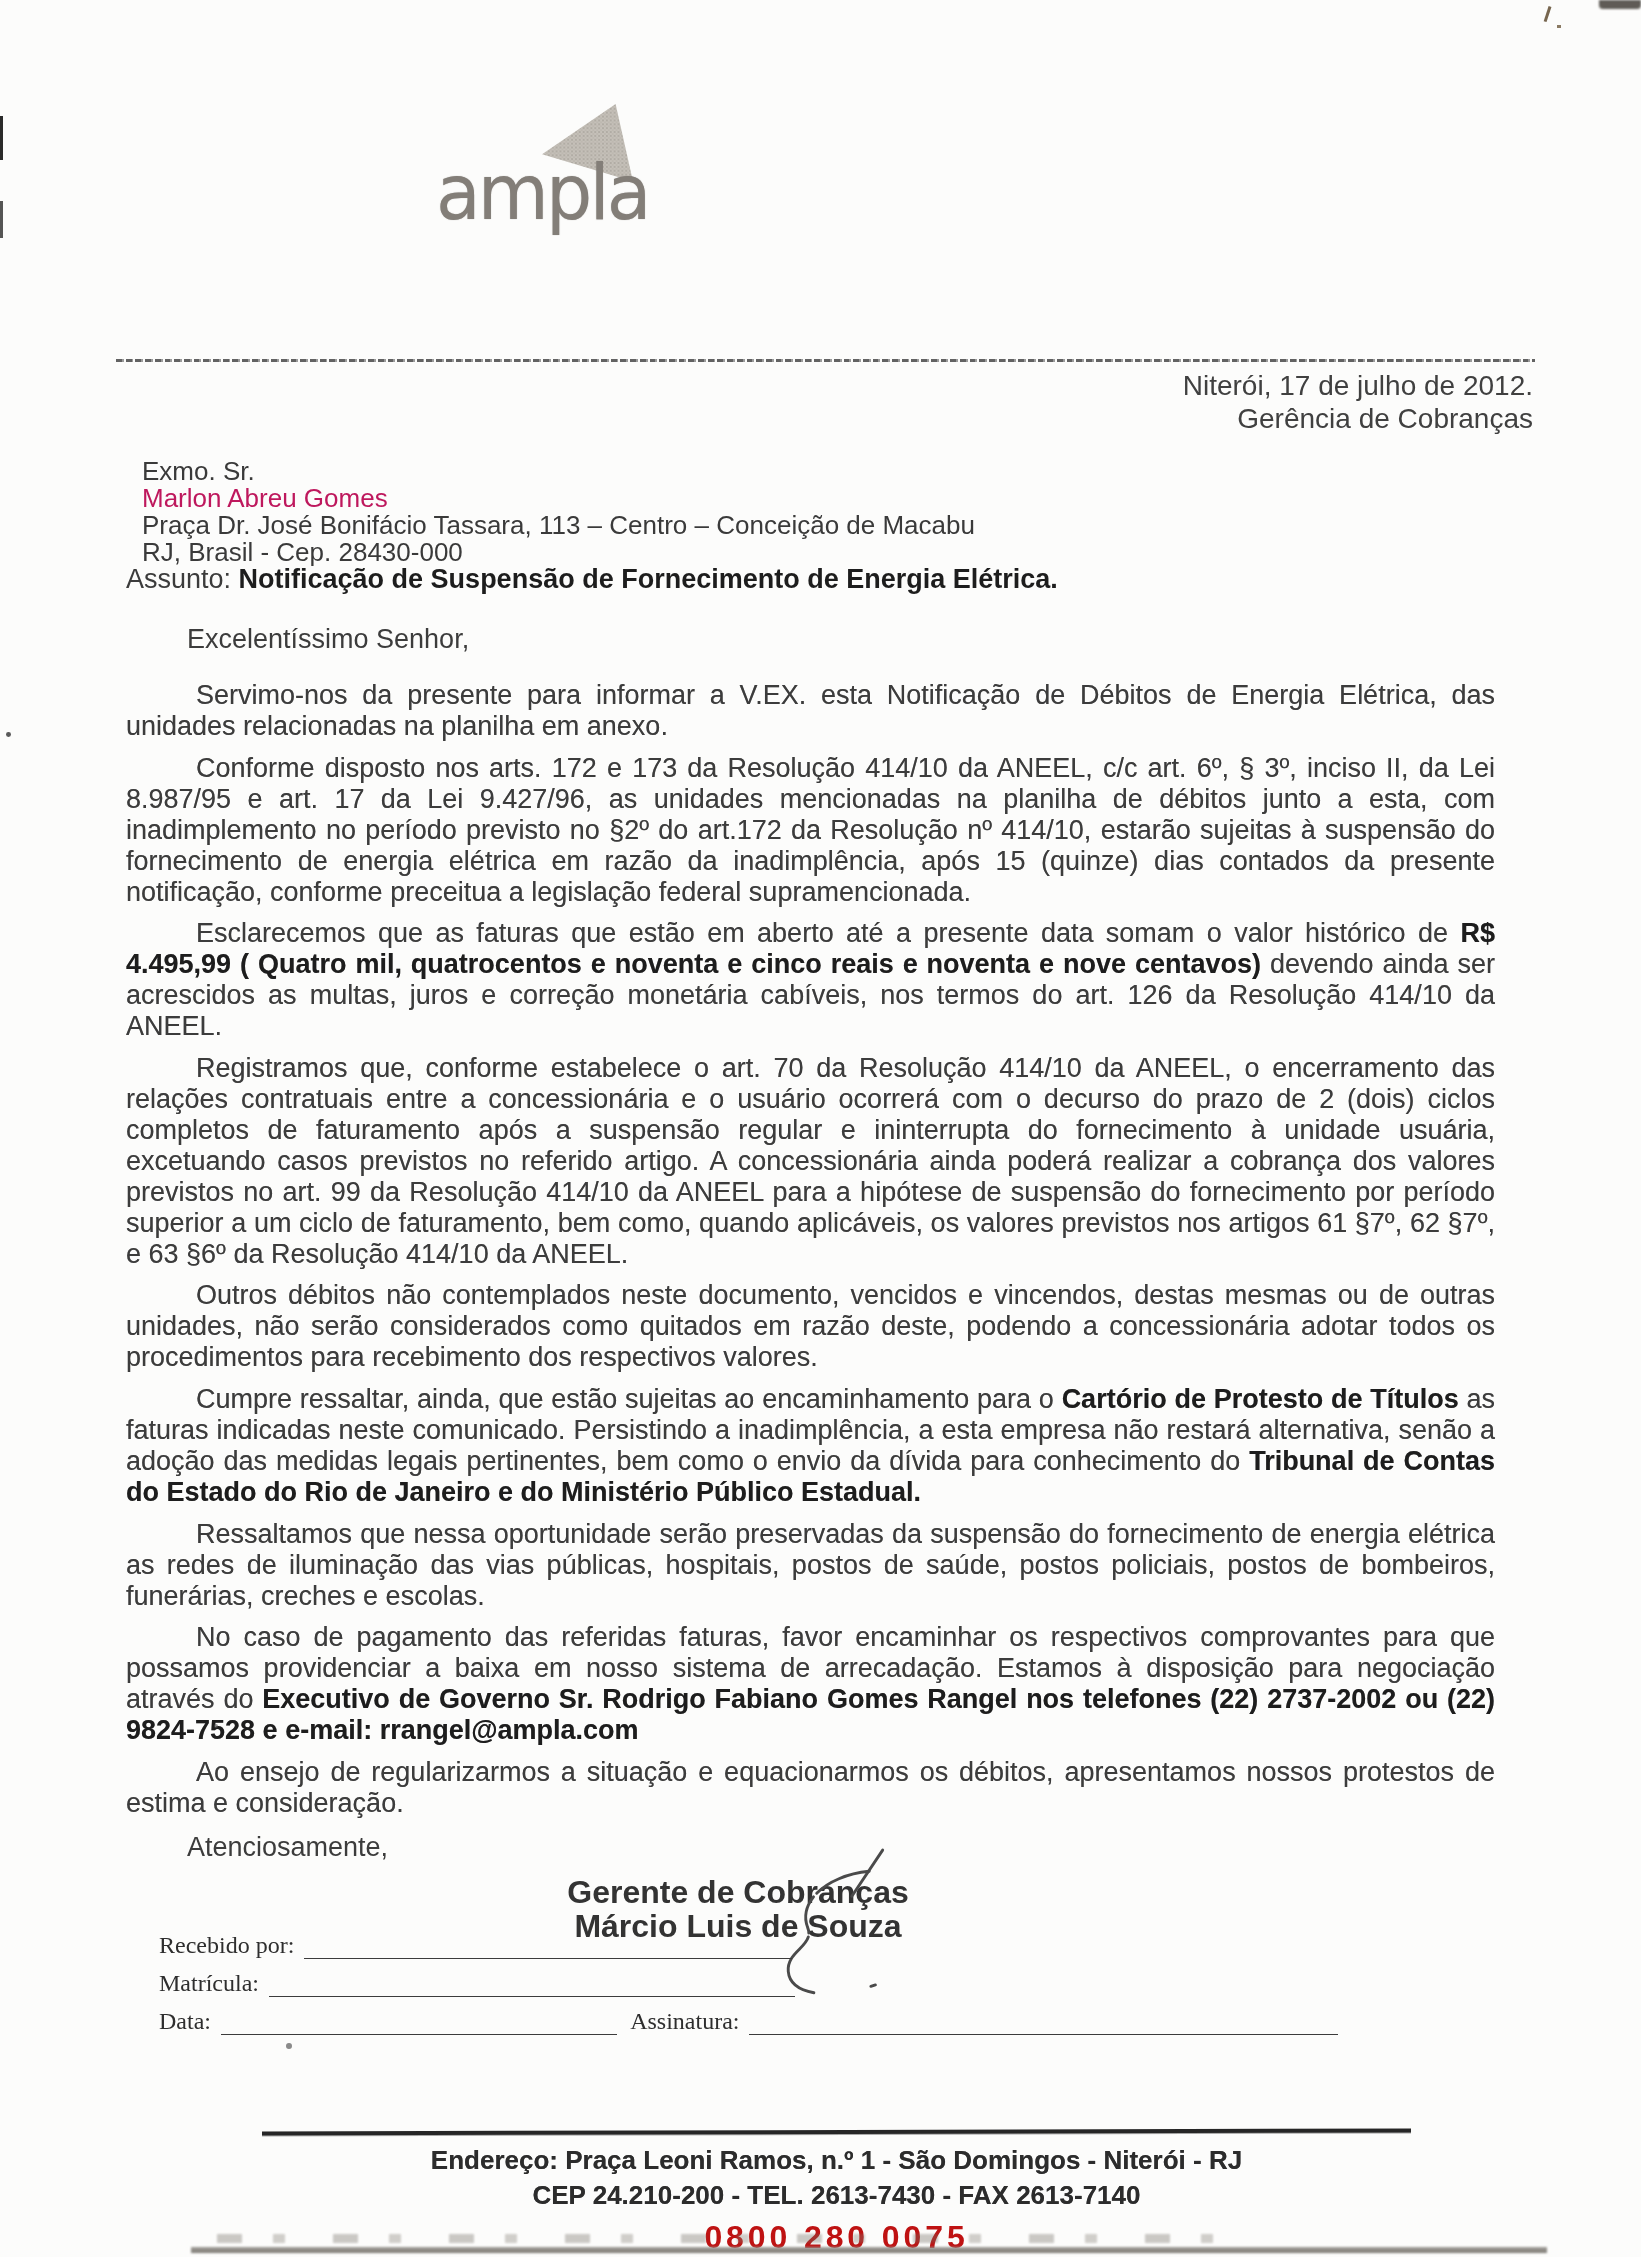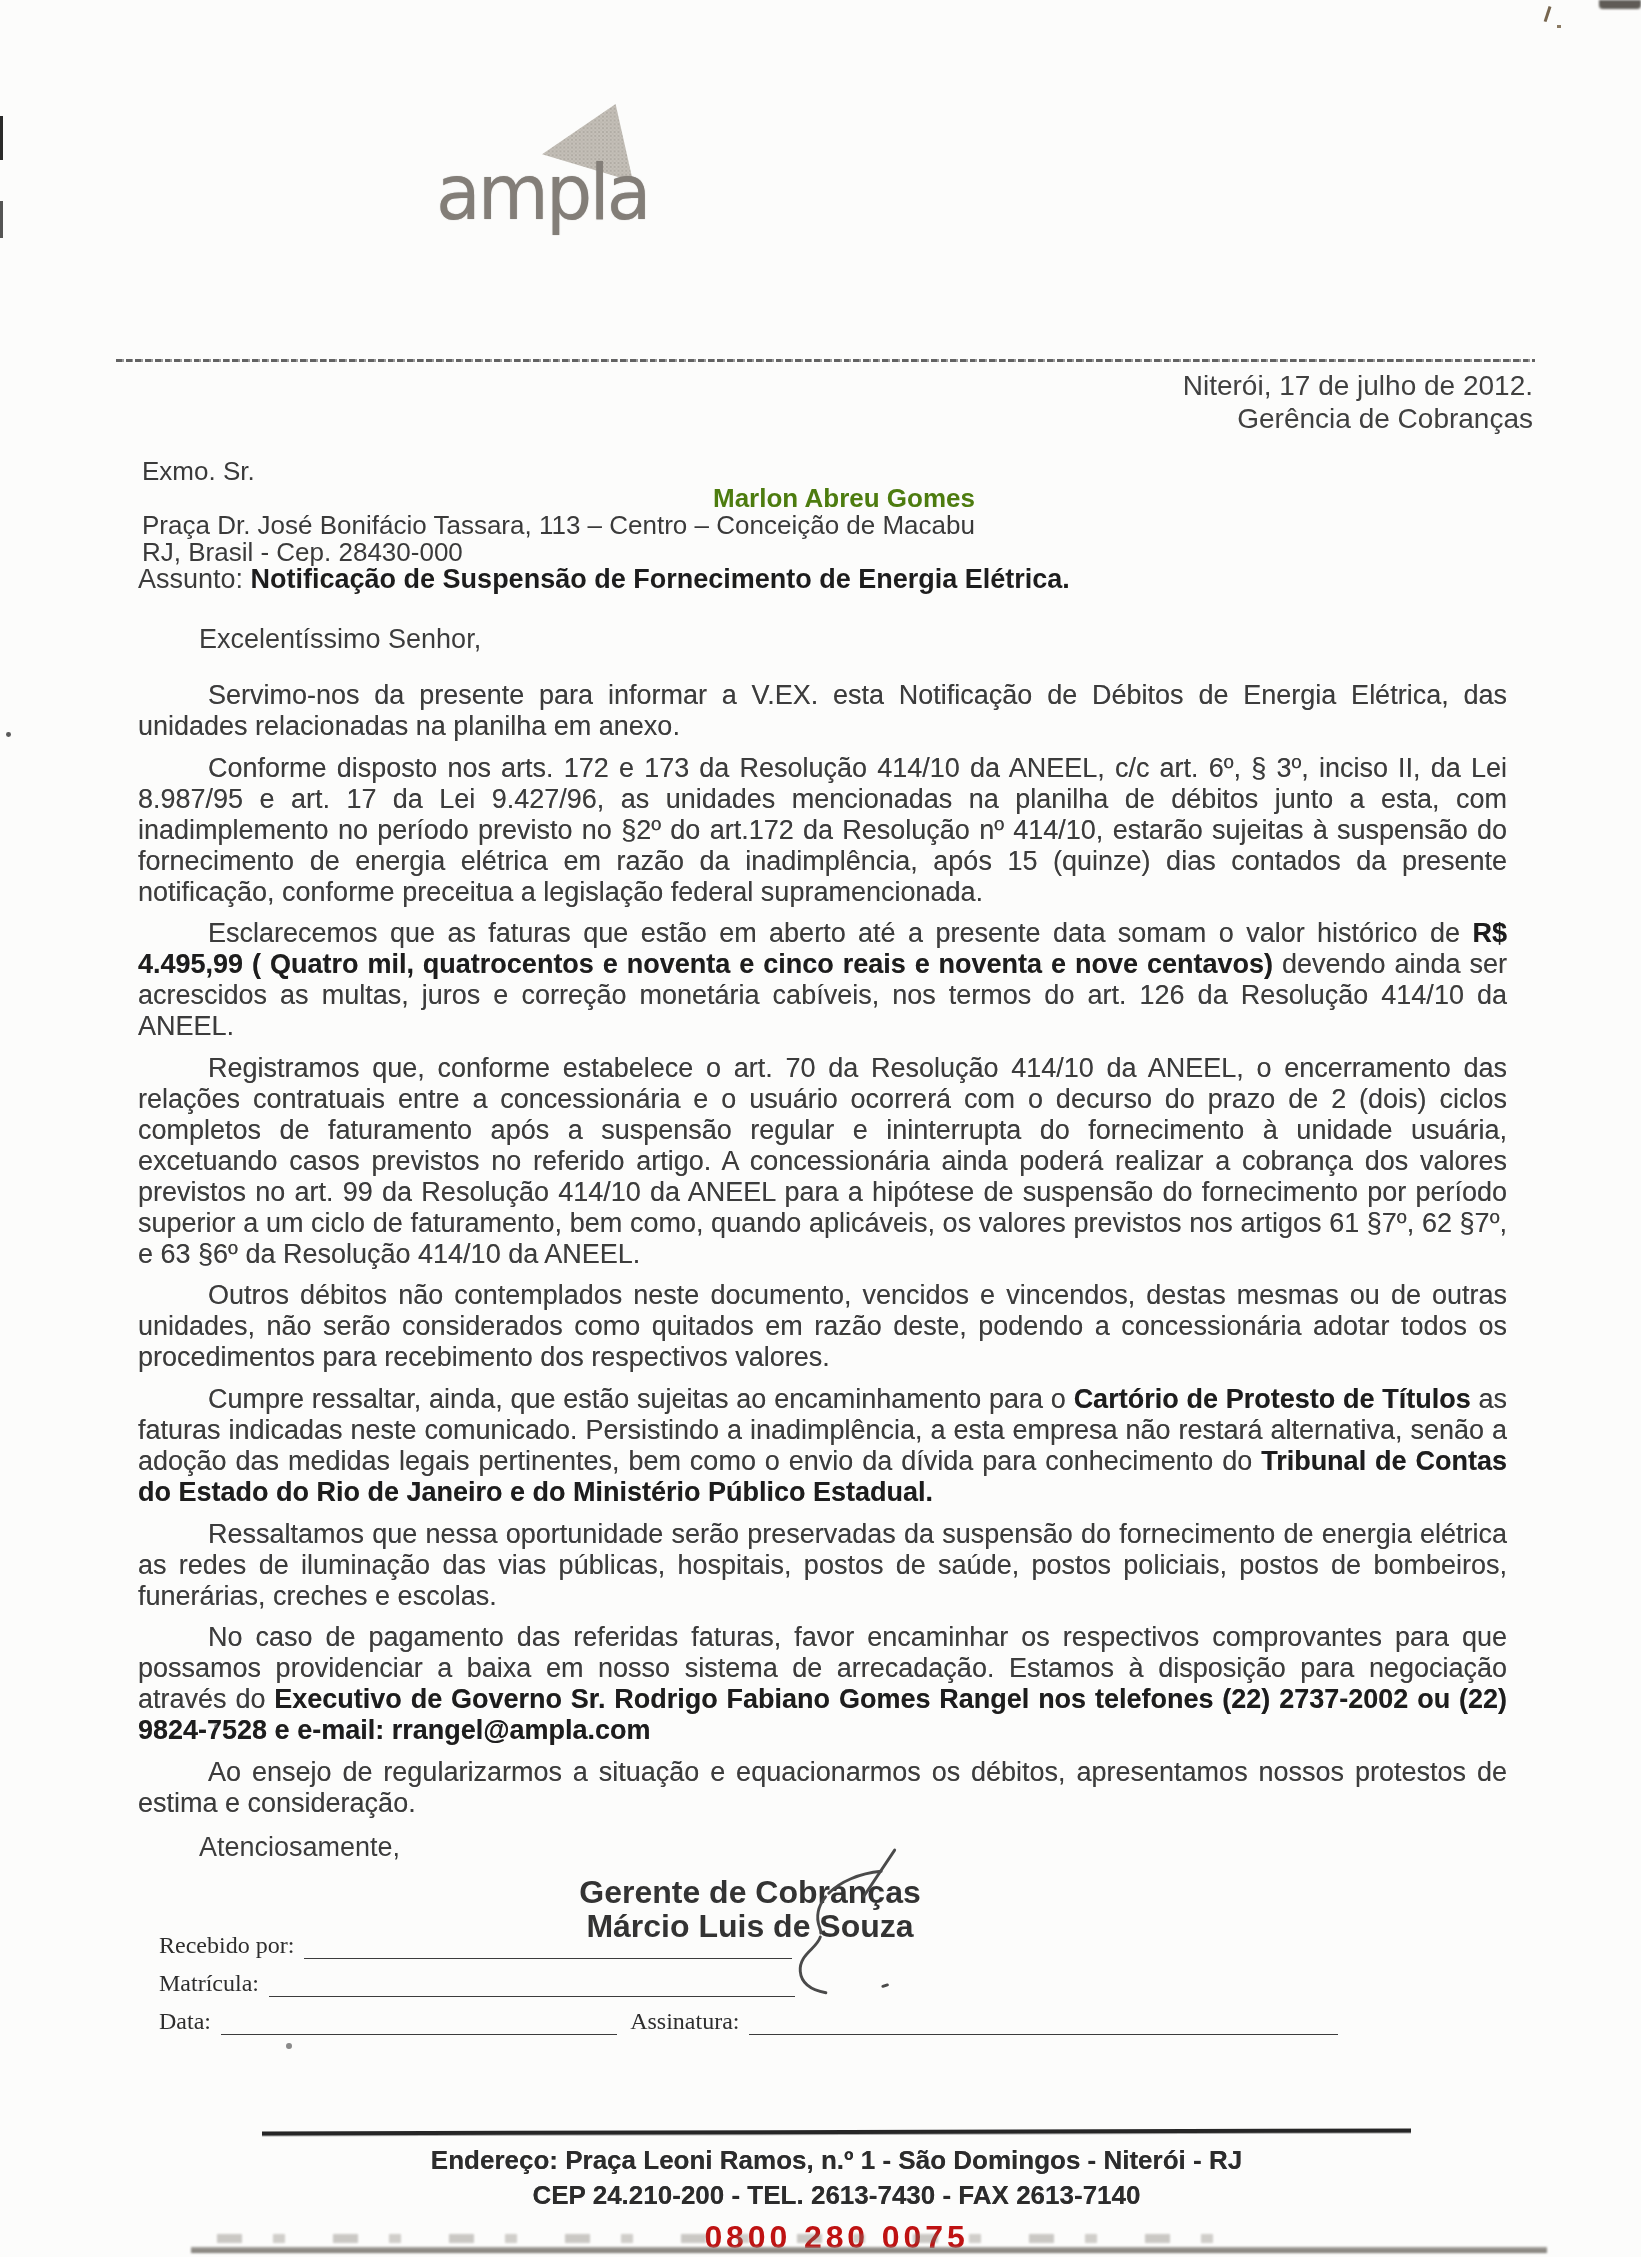--- a/index.html
+++ b/index.html
@@ -28,24 +28,24 @@
     position:absolute;left:116px;top:359px;width:1419px;height:2.9px;
     background:repeating-linear-gradient(90deg,#474747 0 5.8px,#8a8a8a 5.8px 7.7px,transparent 7.7px 9.7px);
     opacity:.85;
   }
 
   
   .date-block{position:absolute;top:369px;right:108px;text-align:right;font-size:28px;line-height:33px;color:#404040;}
 
   
   .recipient{position:absolute;left:142px;top:458px;font-size:26px;line-height:27px;color:#3a3a3a;}
-  .recipient .bold{font-weight:700;color:#4d7c0f;text-align:right;}
+  .recipient .bold{font-weight:400;color:#be185d;}
 
   
-  .flow{position:absolute;left:138px;top:564px;width:1369px;font-size:27px;color:#3c3c3c;}
+  .flow{position:absolute;left:126px;top:564px;width:1369px;font-size:27px;color:#3c3c3c;}
   .subject{margin:0 0 29px 0;line-height:31px;}
   .greeting{margin:0 0 25px 61px;line-height:31px;}
   .para{margin:0 0 10.6px 0;text-align:justify;text-indent:70px;line-height:31px;
         text-shadow:0 0 0.5px rgba(70,70,70,.55);}
   .seg-b{font-weight:700;color:#1d1d1d;}
   .closing{margin:13.5px 0 0 61px;line-height:31px;}
 
   .sig-block{position:relative;margin-top:11.6px;width:1369px;padding-right:145px;box-sizing:border-box;
              text-align:center;font-weight:700;color:#333;font-size:32px;line-height:34px;}
   .sig-svg{position:absolute;left:47%;top:-29px;}

